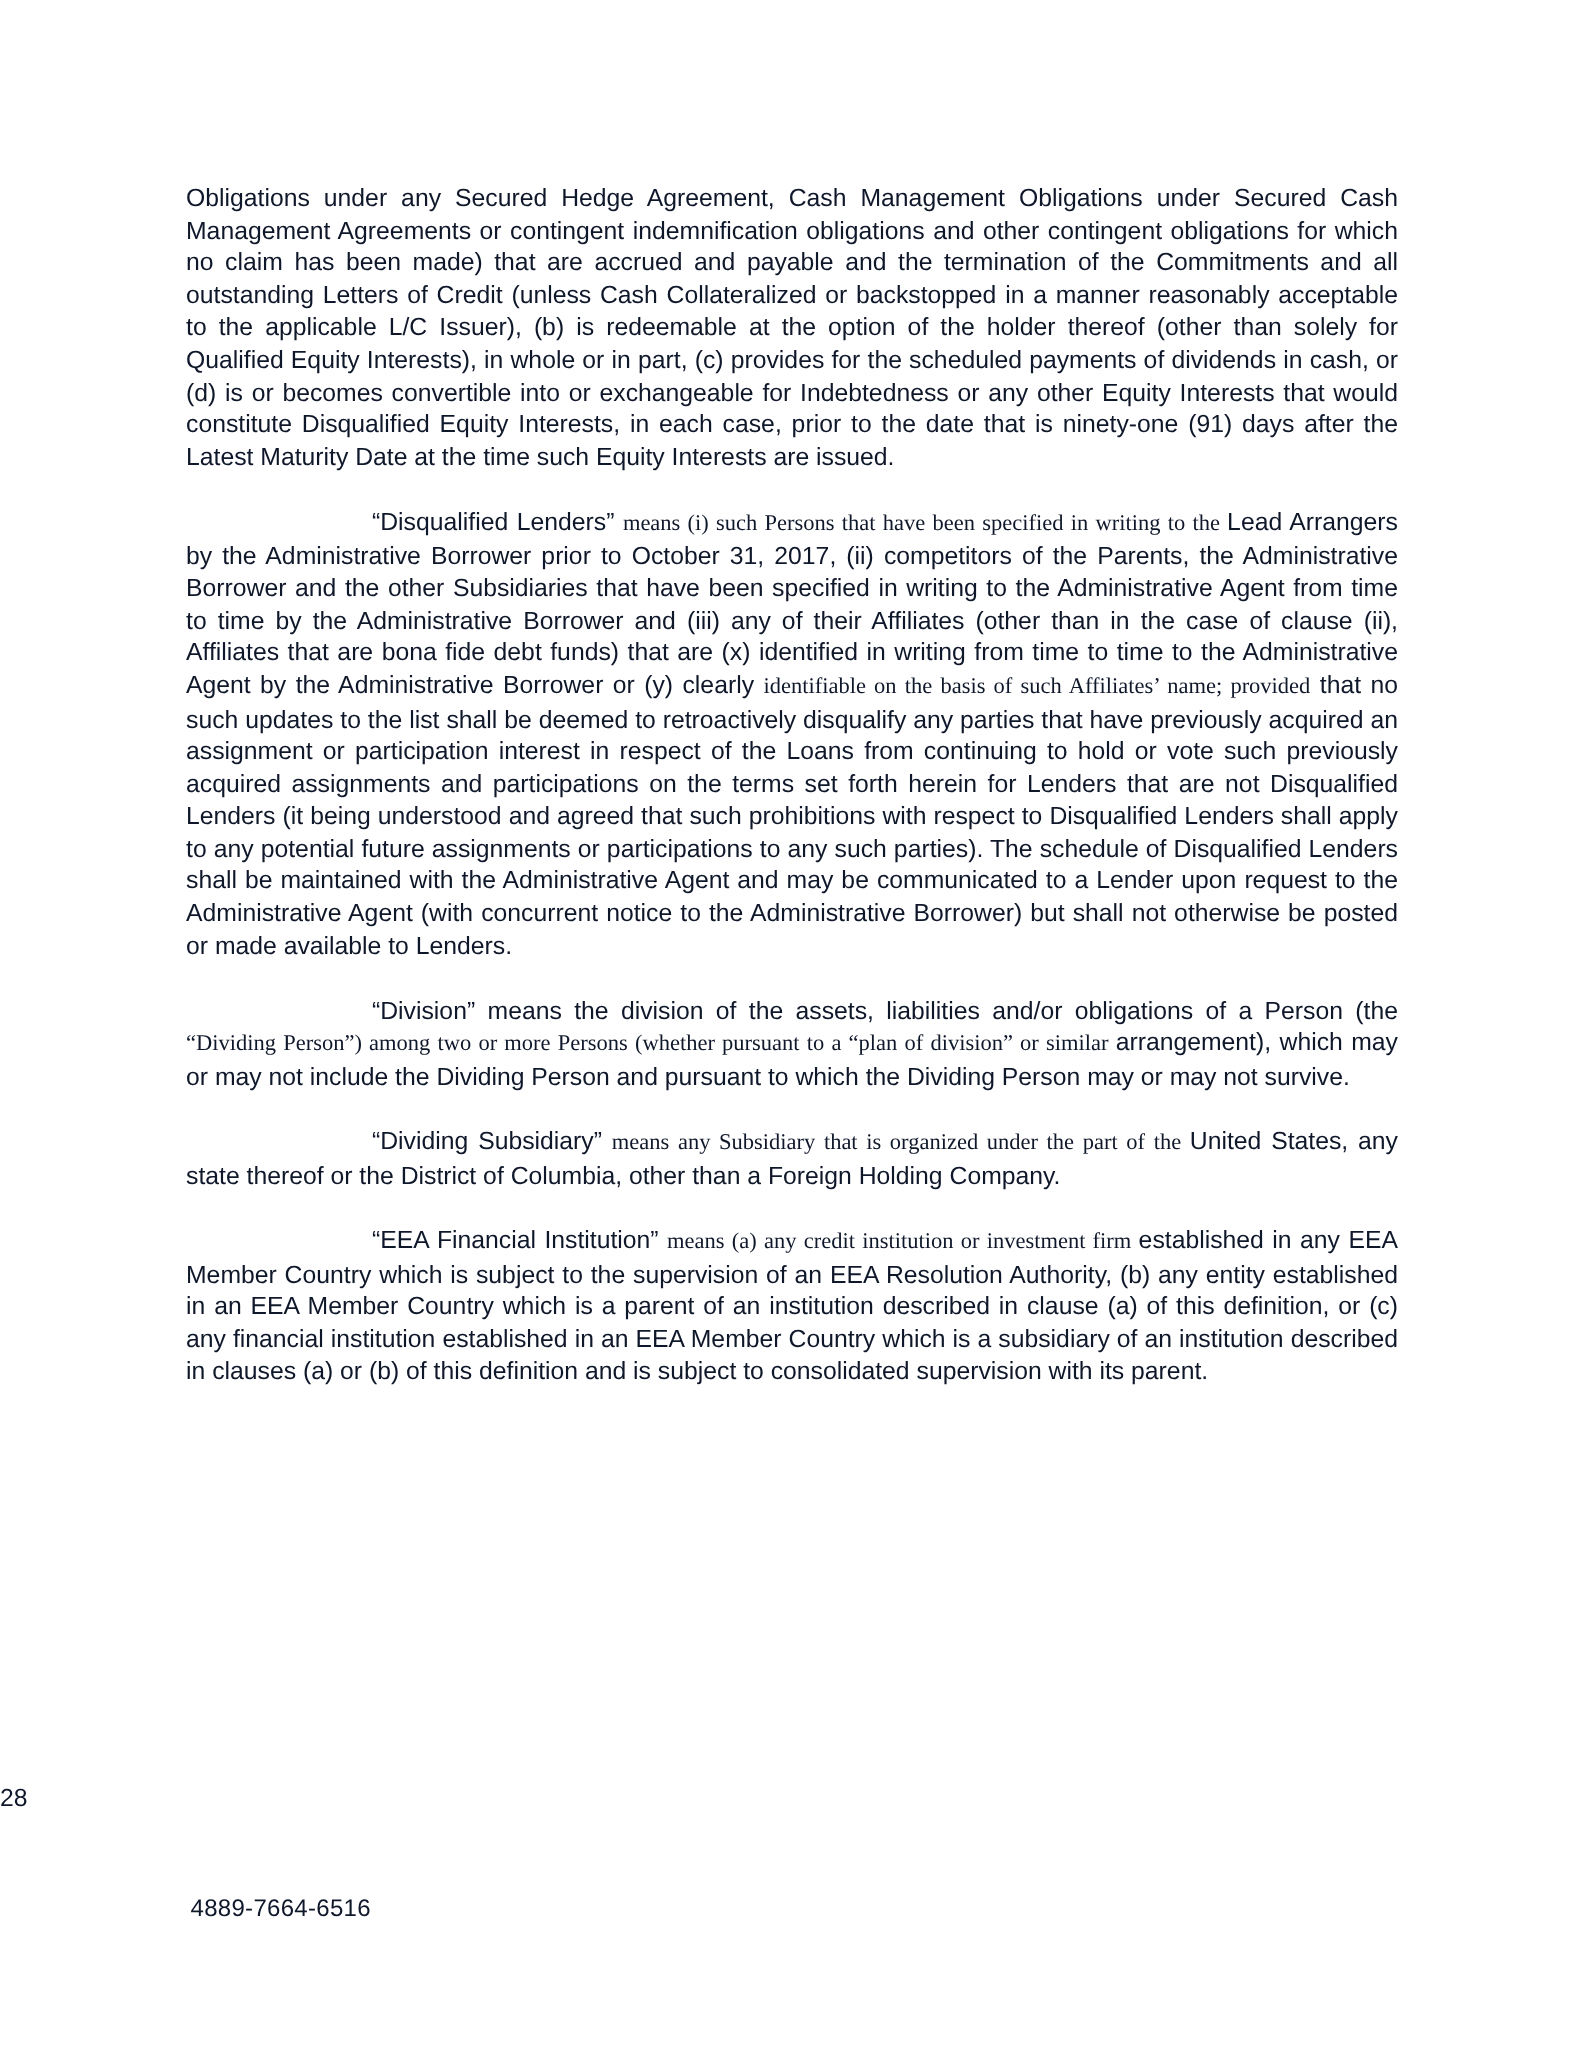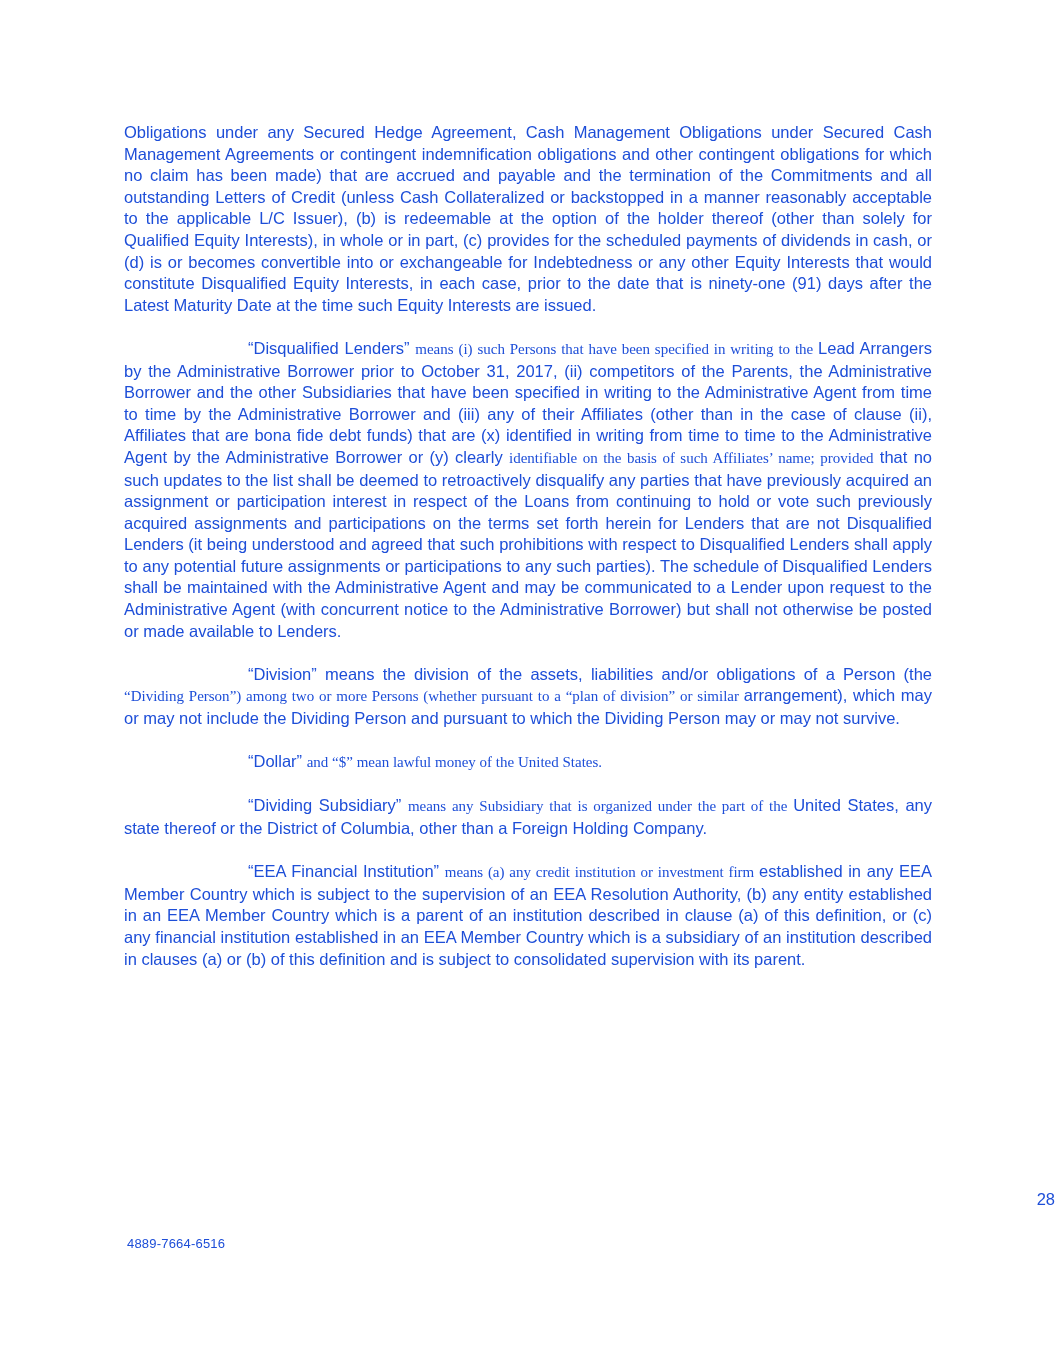--- a/index.html
+++ b/index.html
@@ -5,21 +5,21 @@
   html, body {
     margin: 0;
     padding: 0;
     background: #ffffff;
   }
   .page {
     position: relative;
     width: 1055px;
     height: 1365px;
     background: #ffffff;
-    color: #1d4ed8;
+    color: #0f172a;
     font-family: "Liberation Sans", sans-serif;
     overflow: hidden;
   }
   .body-text {
     position: absolute;
     left: 124px;
     top: 122px;
     width: 808px;
     font-size: 16.5px;
     line-height: 21.6px;
@@ -35,41 +35,40 @@
     font-family: "Liberation Serif", serif;
     font-size: 15px;
   }
   .u {
   }
   .page-number {
     position: absolute;
     top: 1190px;
     left: 0;
     width: 100%;
-    text-align: right;
+    text-align: left;
     font-size: 16.5px;
   }
   .doc-id {
     position: absolute;
     left: 127px;
-    top: 1236px;
-    font-size: 13px;
+    top: 1264px;
+    font-size: 16px;
     letter-spacing: 0.2px;
   }
 </style>
 </head>
 <body>
 
 <div class="page">
 
   <div class="body-text">
     <p class="para"><span>Obligations under any Secured Hedge Agreement, Cash Management Obligations under Secured Cash Management Agreements or contingent indemnification obligations and other contingent obligations for which no claim has been made) that are accrued and payable and the termination of the Commitments and all outstanding Letters of Credit (unless Cash Collateralized or backstopped in a manner reasonably acceptable to the applicable L/C Issuer), (b) is redeemable at the option of the holder thereof (other than solely for Qualified Equity Interests), in whole or in part, (c) provides for the scheduled payments of dividends in cash, or (d) is or becomes convertible into or exchangeable for Indebtedness or any other Equity Interests that would constitute Disqualified Equity Interests, in each case, prior to the date that is ninety-one (91) days after the Latest Maturity Date at the time such Equity Interests are issued.</span></p>
     <p class="para indent"><span>“</span><span class="u">Disqualified Lenders</span><span>” </span><span class="serif">means (i) such Persons that have been specified in writing to the </span><span>Lead Arrangers by the Administrative Borrower prior to October 31, 2017, (ii) competitors of the Parents, the Administrative Borrower and the other Subsidiaries that have been specified in writing to the Administrative Agent from time to time by the Administrative Borrower and (iii) any of their Affiliates (other than in the case of clause (ii), Affiliates that are bona fide debt funds) that are (x) identified in writing from time to time to the Administrative Agent by the Administrative Borrower or (y) clearly </span><span class="serif">identifiable on the basis of such Affiliates’ name; </span><span class="serif u">provided</span><span> that no such updates to the list shall be deemed to retroactively disqualify any parties that have previously acquired an assignment or participation interest in respect of the Loans from continuing to hold or vote such previously acquired assignments and participations on the terms set forth herein for Lenders that are not Disqualified Lenders (it being understood and agreed that such prohibitions with respect to Disqualified Lenders shall apply to any potential future assignments or participations to any such parties).  The schedule of Disqualified Lenders shall be maintained with the Administrative Agent and may be communicated to a Lender upon request to the Administrative Agent (with concurrent notice to the Administrative Borrower) but shall not otherwise be posted or made available to Lenders.</span></p>
     <p class="para indent"><span>“</span><span class="u">Division</span><span>” means the division of the assets, liabilities and/or obligations of a Person (the </span><span class="serif">“</span><span class="serif u">Dividing Person</span><span class="serif">”) among two or more Persons (whether pursuant to a “plan of division” or similar </span><span>arrangement), which may or may not include the Dividing Person and pursuant to which the Dividing Person may or may not survive.</span></p>
-    <p class="para indent"><span>“</span><span class="u">Dollar</span><span>” </span><span class="serif">and “</span><span class="serif u">$</span><span class="serif">” mean lawful money of the United States.</span></p>
     <p class="para indent"><span>“</span><span class="u">Dividing Subsidiary</span><span>” </span><span class="serif">means any Subsidiary that is organized under the part of the </span><span>United States, any state thereof or the District of Columbia, other than a Foreign Holding Company.</span></p>
     <p class="para indent"><span>“</span><span class="u">EEA Financial Institution</span><span>” </span><span class="serif">means (a) any credit institution or investment firm </span><span>established in any EEA Member Country which is subject to the supervision of an EEA Resolution Authority, (b) any entity established in an EEA Member Country which is a parent of an institution described in clause (a) of this definition, or (c) any financial institution established in an EEA Member Country which is a subsidiary of an institution described in clauses (a) or (b) of this definition and is subject to consolidated supervision with its parent.</span></p>
   </div>
 
   <div class="page-number">28</div>
 
   <div class="doc-id">4889-7664-6516</div>
 
 </div>
 

